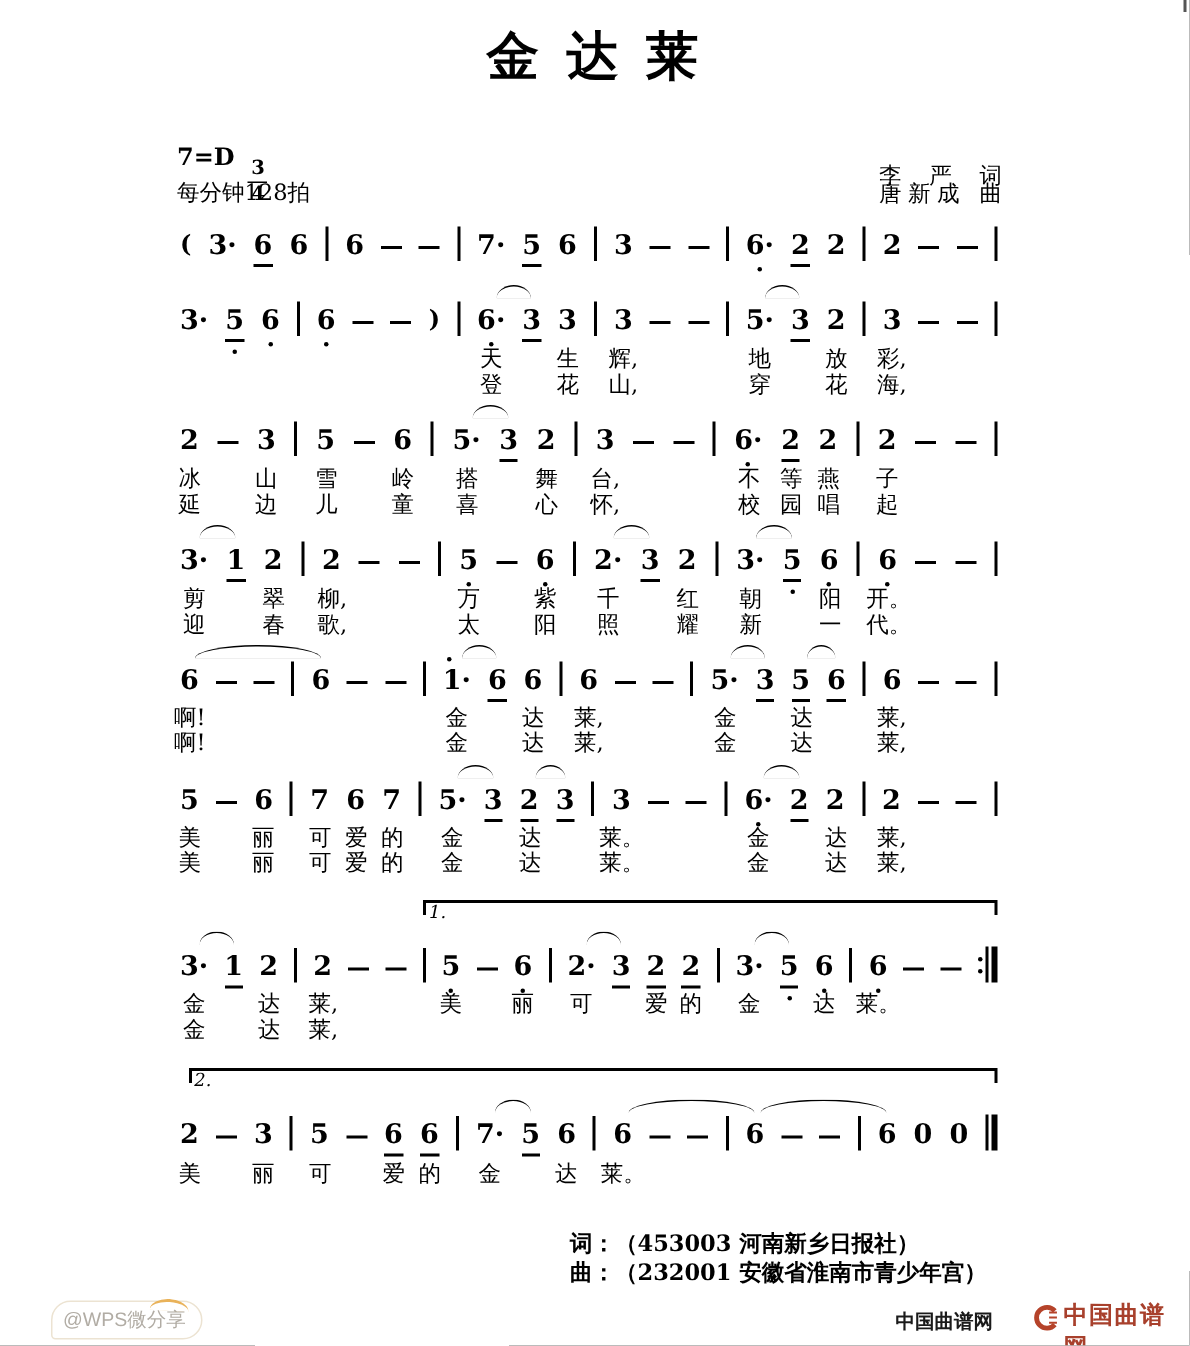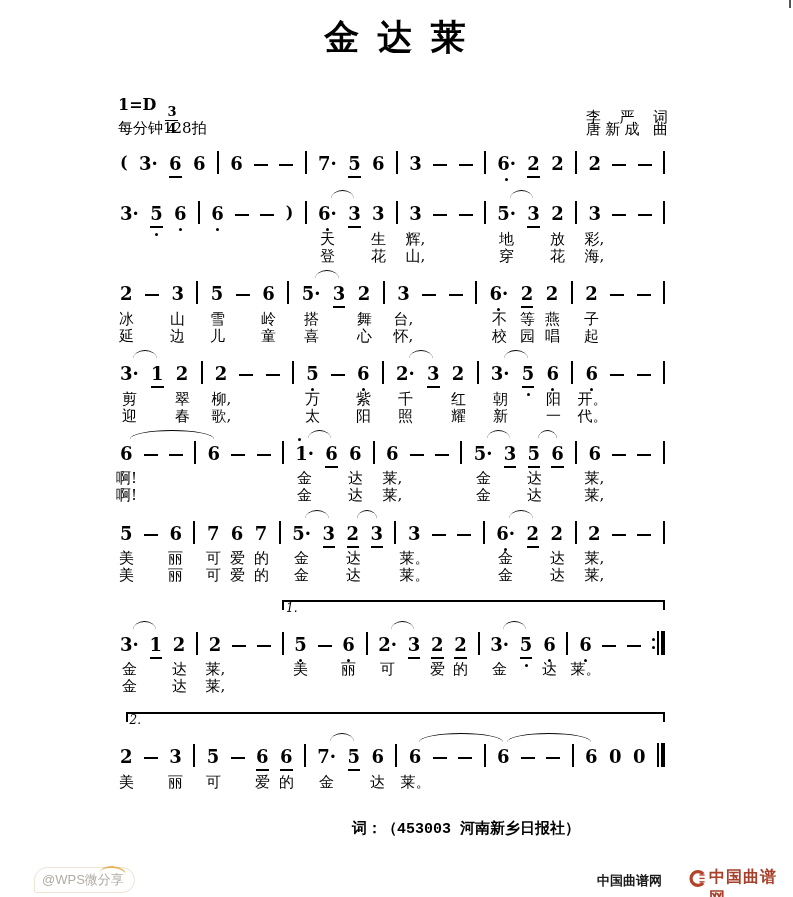--- a/index.html
+++ b/index.html
@@ -38,21 +38,21 @@
   .rpt .thick{width:4px;height:24px;background:#000;}
   .slur{position:absolute;height:8px;border-top:1.5px solid #000;
         border-radius:100% 100% 0 0 / 200% 200% 0 0;}
   .lyr{position:absolute;transform:translateX(-50%);font-size:15px;line-height:17px;
        white-space:nowrap;}
   .volta{position:absolute;height:10px;border-top:2px solid #000;}
   .volta::before{content:'';position:absolute;left:0;top:0;width:2px;height:8px;background:#000;}
   .volta::after{content:'';position:absolute;right:0;top:0;width:2px;height:8px;background:#000;}
   .volta span{position:absolute;left:4px;top:0;font-style:italic;font-size:12px;line-height:12px;}
   
-  .credits{position:absolute;left:352px;top:820px;font-size:15px;font-weight:bold;line-height:19px;font-family:Liberation Mono, monospace;}
+  .credits{position:absolute;left:380px;top:820px;font-size:15px;font-weight:bold;line-height:19px;}
   
   .watermark{position:absolute;left:34px;top:867px;font-size:13px;color:#b1aca4;
              font-family:"Liberation Sans",sans-serif;
              padding:3px 10px 3px 7px;border:1px solid #ece3d2;
              border-radius:13px 13px 13px 3px;}
   .watermark::after{content:'';position:absolute;right:8px;top:-2px;width:26px;height:6px;
              border-top:2px solid #e9b259;border-radius:50%/100% 100% 0 0;transform:rotate(4deg);}
   .upload{position:absolute;left:597px;top:872px;font-size:13px;font-weight:bold;color:#1a1a1a;
           font-family:"Liberation Sans",sans-serif;}
   .sitelogo{position:absolute;left:688px;top:869px;width:19px;height:19px;}
@@ -60,21 +60,21 @@
             color:#a8402c;letter-spacing:1px;}
   .corner-tick{position:absolute;left:789px;top:0;width:2px;height:8px;background:#555;}
 </style>
 </head>
 <body>
 
 <div id="page">
   <div class="title">金 达 莱</div>
 
   <div class="keysig">
-    <span>1=D</span><span class="frac">
+    <span>7=D</span><span class="frac">
         <span class="num">3</span>
         <span class="den">4</span>
       </span>
   </div>
   <div class="tempo">每分钟128拍</div>
 
   <div class="byline" id="lyricist">李 严 词</div>
   <div class="byline" id="composer">唐新成 曲</div>
 
   <div id="sheet">
@@ -436,20 +436,21 @@
       <span class="lyr" style="left: 326.5px; top: 774px;">金</span>
       <span class="lyr" style="left: 377.5px; top: 774px;">达</span>
       <span class="lyr" style="left: 415.5px; top: 774px;">莱。</span>
       <div class="volta" style="left: 125.5px; width: 539.5px; top: 712px;">
         <span>2.</span>
       </div>
     </div>
 
   <div class="credits">
     <div>词：（453003 河南新乡日报社）</div>
+    <div>曲：（232001 安徽省淮南市青少年宫）</div>
   </div>
 
   <span class="watermark">@WPS微分享</span>
   <span class="upload">中国曲谱网</span>
   <span class="sitelogo">
     <svg viewBox="0 0 20 20" width="19" height="19">
       <path d="M16 5.2 A7.3 7.3 0 1 0 16 14.8" fill="none" stroke="#b5432a" stroke-width="3.4"></path>
       <g stroke="#b5432a" stroke-width="1.4">
         <line x1="12" y1="6.3" x2="17.5" y2="6.3"></line>
         <line x1="12" y1="9.9" x2="17.5" y2="9.9"></line>

